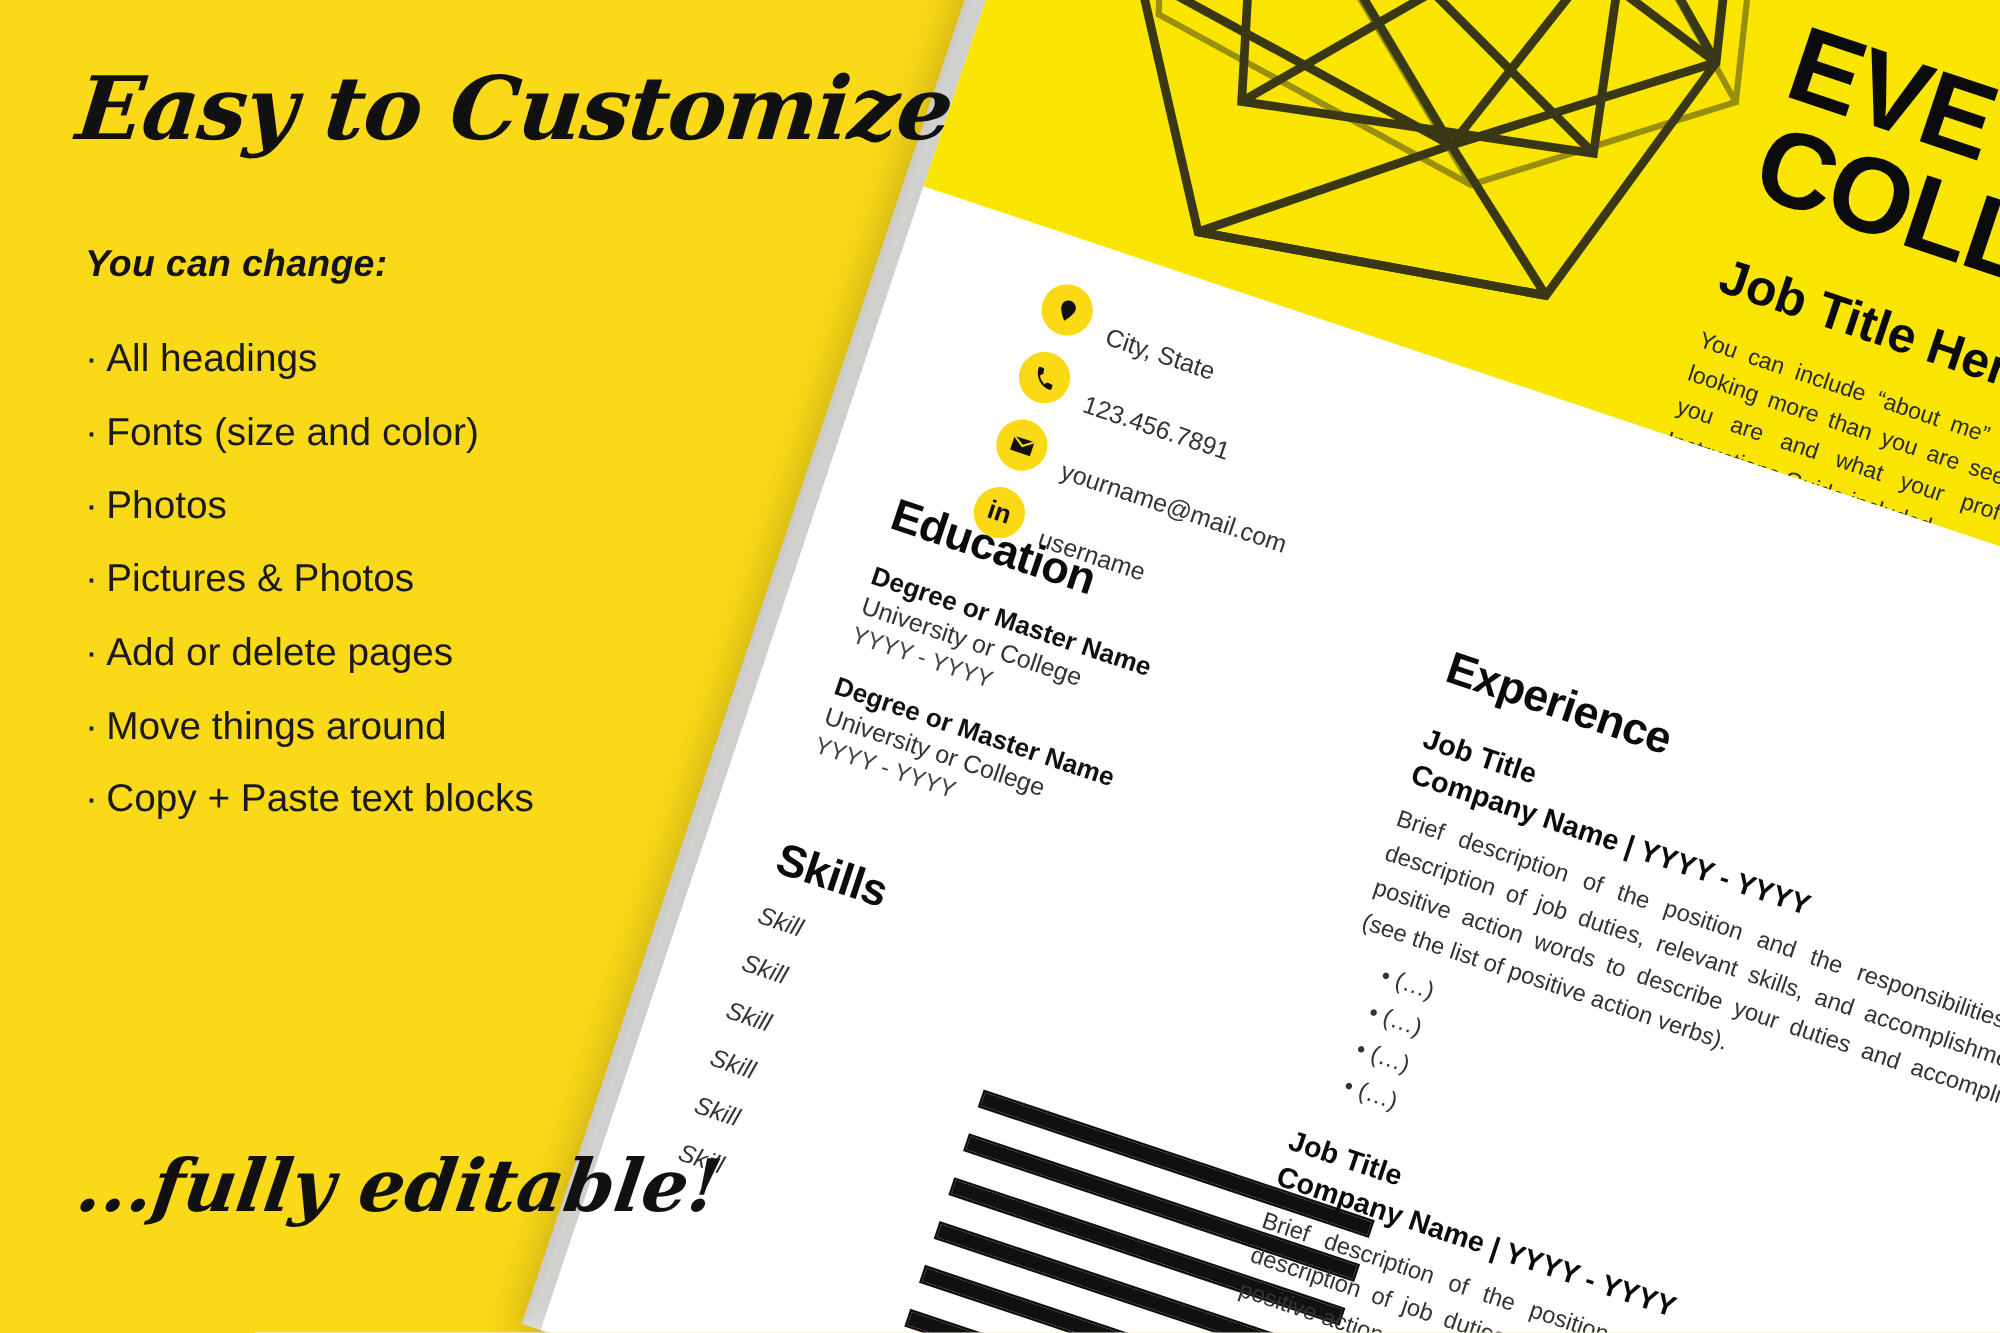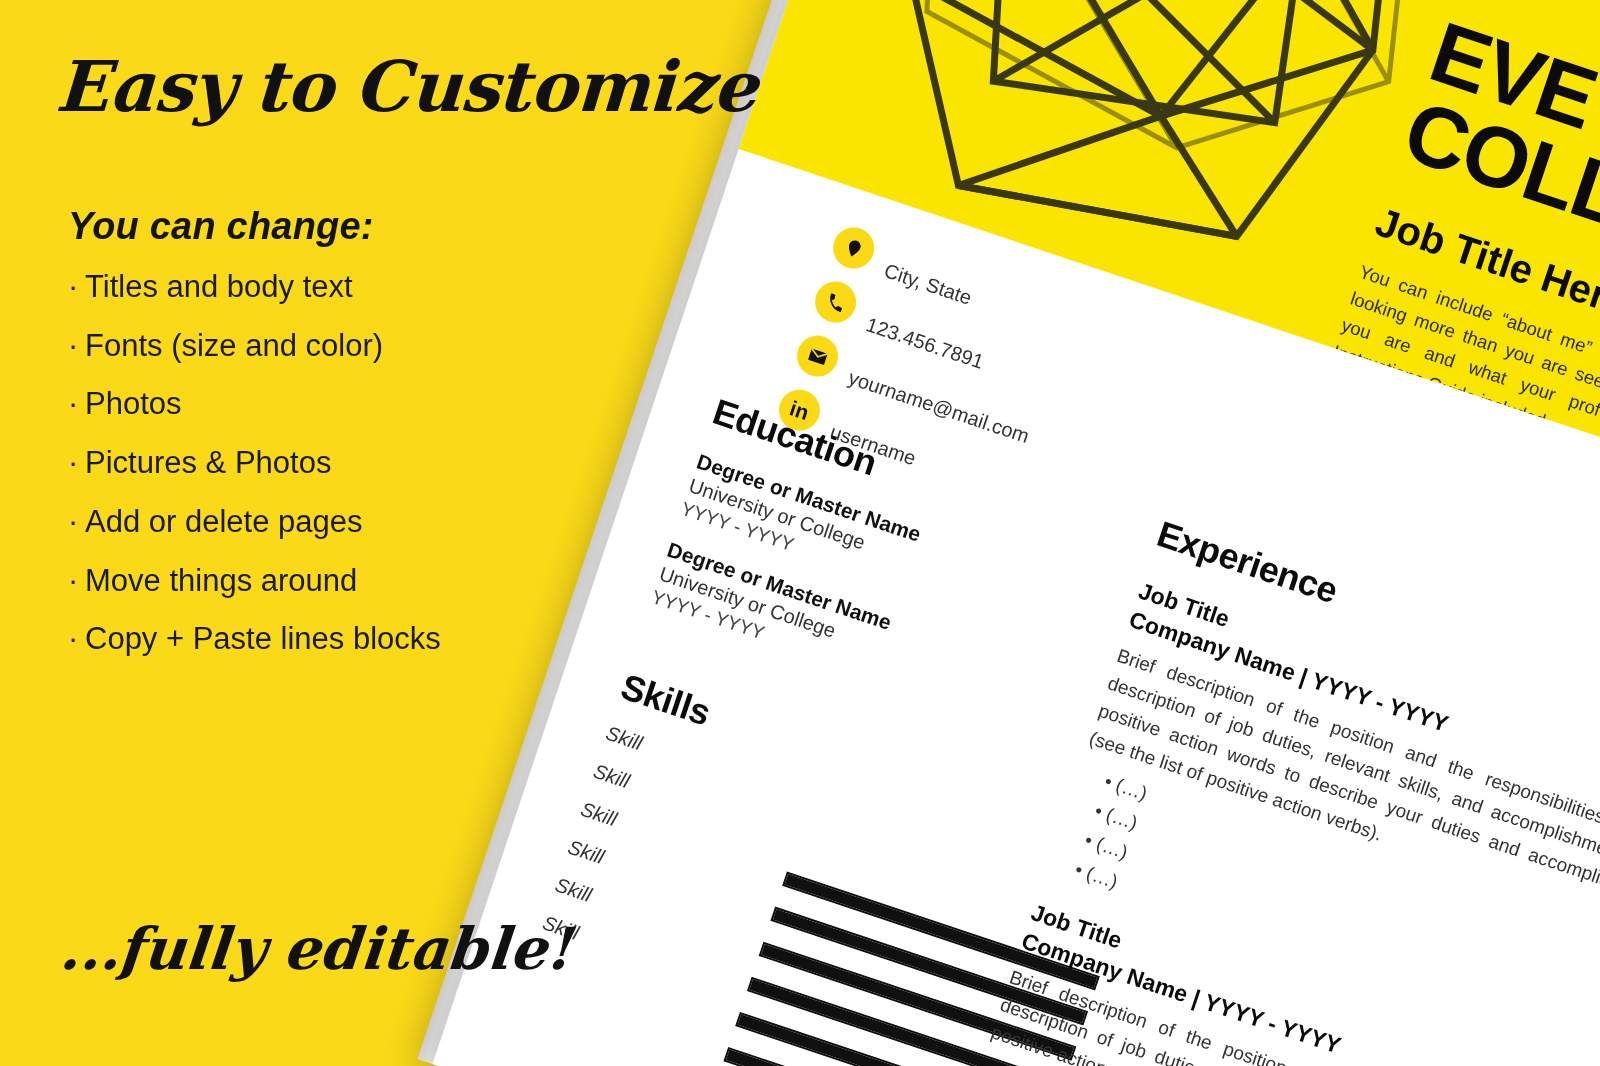--- a/index.html
+++ b/index.html
@@ -18,22 +18,22 @@
   .promo-title {
     position:absolute; left:62px; top:52px;
     font-family:"DejaVu Serif", serif;
     font-style:italic; font-weight:700;
     font-size:70px; line-height:1.0;
     color:#111; letter-spacing:-1px;
     transform:skewX(-6deg);
     white-space:nowrap;
   }
   .promo-sub {
-    position:absolute; left:68px; top:205px;
-    font-size:38px; font-weight:700; font-style:italic;
+    position:absolute; left:68px; top:195px;
+    font-size:30px; font-weight:700; font-style:italic;
     color:#141414; letter-spacing:.2px;
   }
   .promo-list {
     position:absolute; left:68px; top:258px;
     list-style:none;
   }
   .promo-list li {
     font-size:31px;
     line-height:58.7px;
     color:#1a1a1a;
@@ -154,27 +154,27 @@
   .exp-bullets li { font-size:19px; line-height:31px; color:#333; }
   .exp-bullets li:before { content:"• "; }
 </style>
 </head>
 <body>
 
 <section class="promo">
   <h1 class="promo-title">Easy to Customize</h1>
   <h2 class="promo-sub">You can change:</h2>
   <ul class="promo-list">
-    <li><span class="dot">·</span><span>Titles and body text</span></li>
+    <li><span class="dot">·</span><span>All headings</span></li>
     <li><span class="dot">·</span><span>Fonts (size and color)</span></li>
     <li><span class="dot">·</span><span>Photos</span></li>
     <li><span class="dot">·</span><span>Pictures &amp; Photos</span></li>
     <li><span class="dot">·</span><span>Add or delete pages</span></li>
     <li><span class="dot">·</span><span>Move things around</span></li>
-    <li><span class="dot">·</span><span>Copy + Paste lines blocks</span></li>
+    <li><span class="dot">·</span><span>Copy + Paste text blocks</span></li>
   </ul>
   <div class="promo-foot">...fully editable!</div>
 </section>
 
 <div class="page-wrap">
   <div class="paper-edge"></div>
   <div class="page-shadow">
 
     <div class="hdr">
 

